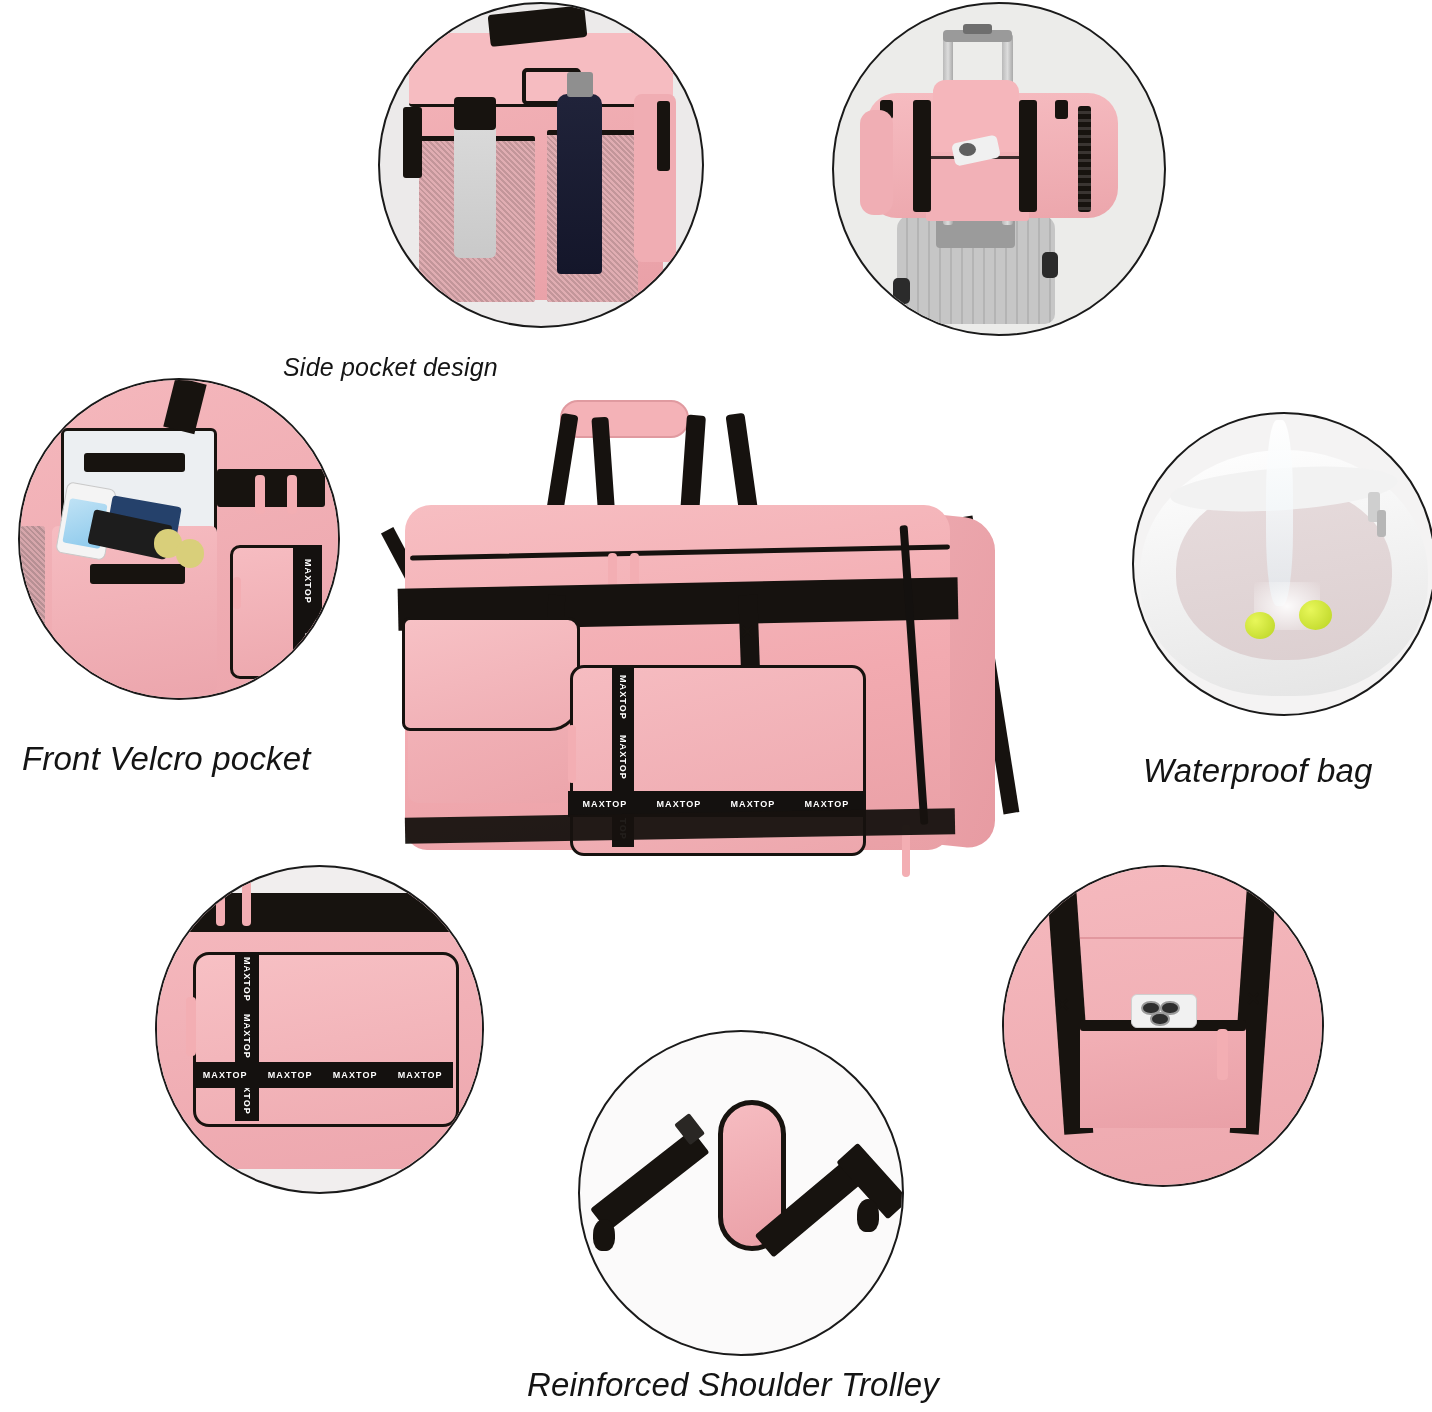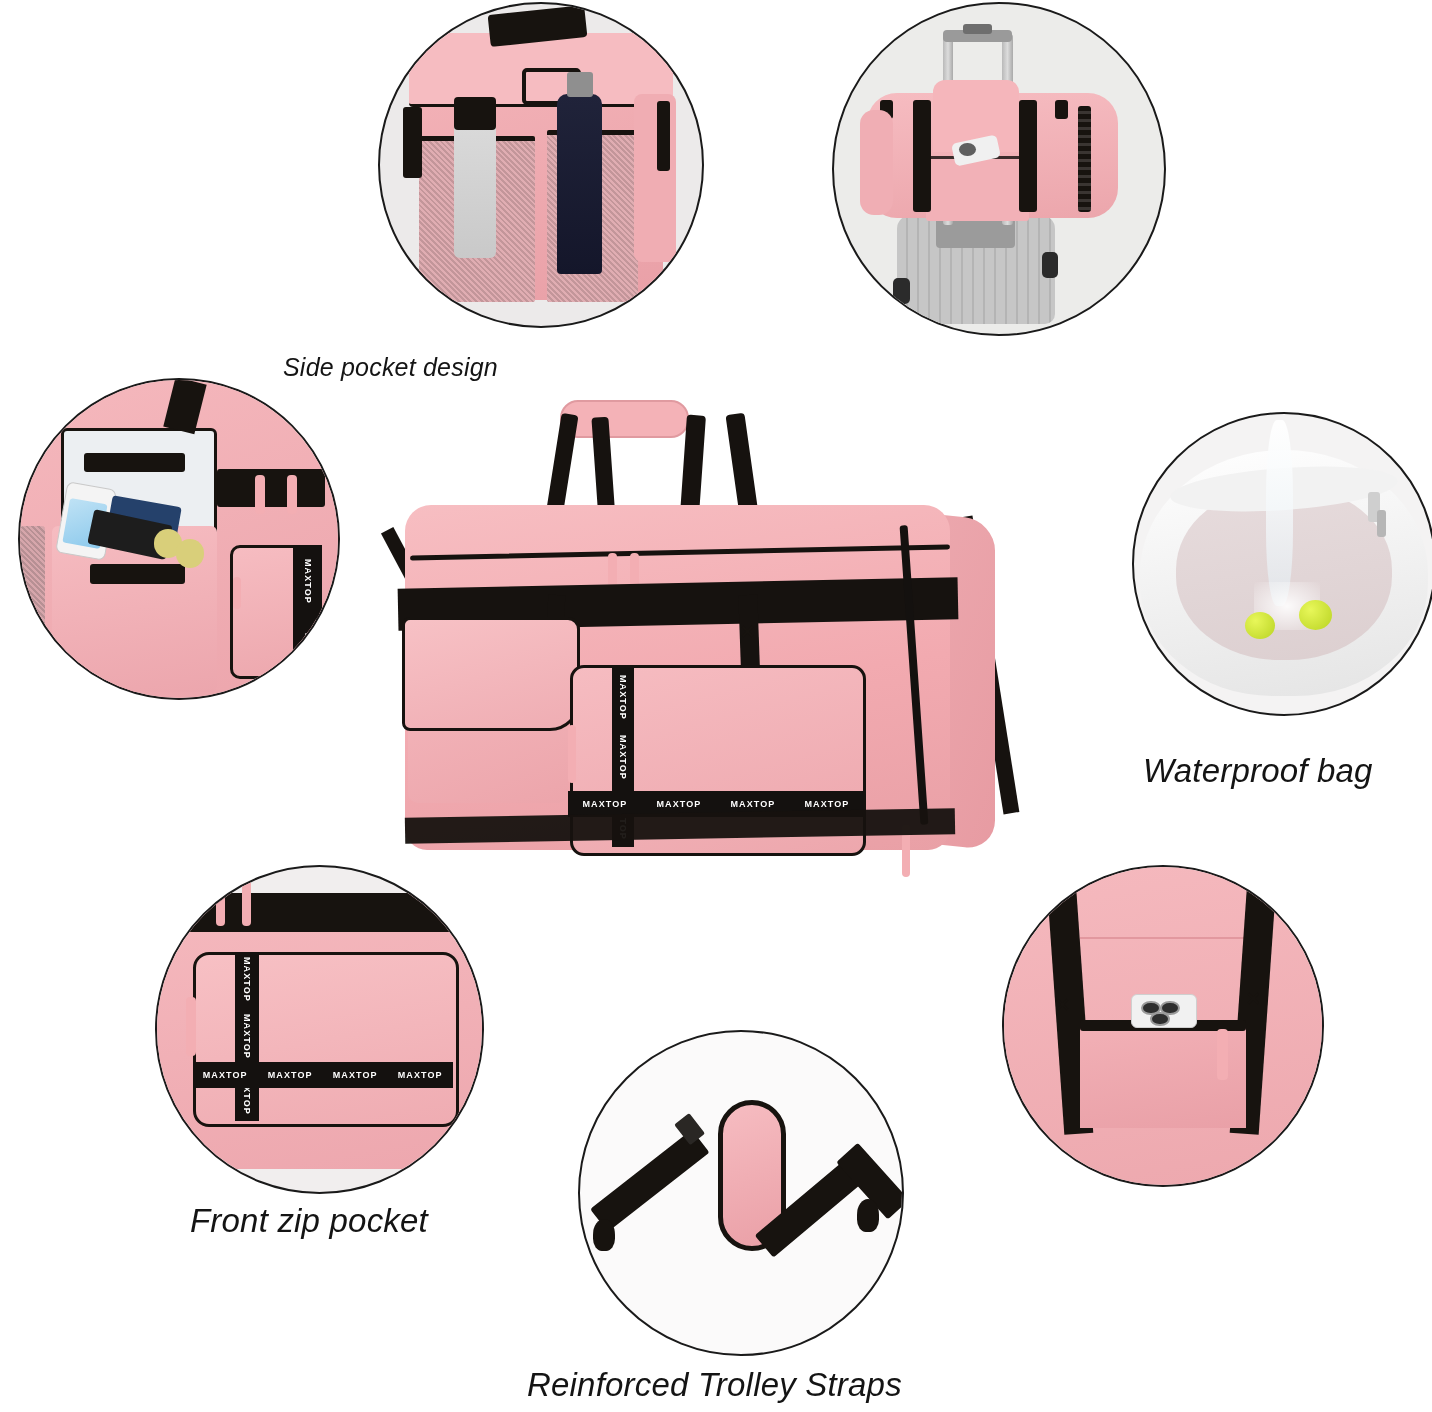--- a/index.html
+++ b/index.html
@@ -270,20 +270,21 @@
         <span class="wm">MAXTOP</span>
         <span class="wm">MAXTOP</span>
       </div>
       <div class="zip-pull" style="left:67%;top:62%;width:2.5%;height:10%;"></div>
 
       <div style="position:absolute;left:0%;top:46%;width:8%;height:34%;background:repeating-linear-gradient(45deg,#b79094 0 2px,#d6a6ab 2px 4px);border-radius:4px;"></div>
 
       <div style="position:absolute;left:47%;top:0%;width:10%;height:16%;background:#17130f;transform:rotate(14deg);"></div>
     </div>
   </div>
+  <div class="caption" style="left:22px; top:740px; font-size:33px;">Front Velcro pocket</div>
 
   <div class="callout" style="left:1132px; top:412px; width:300px; height:300px; background:#f4f3f3;">
     <div class="callout-inner">
       <div class="c4-pouch" style="left:2%;top:12%;width:96%;height:82%;"></div>
       <div class="c4-inner" style="left:14%;top:24%;width:72%;height:58%;"></div>
       <div style="position:absolute;left:12%;top:18%;width:76%;height:14%;background:#f2f2f2;border-radius:50%;transform:rotate(-4deg);"></div>
       <div class="c4-stream" style="left:44%;top:2%;width:9%;height:62%;"></div>
       <div style="position:absolute;left:40%;top:56%;width:22%;height:16%;background:radial-gradient(ellipse at center,rgba(255,255,255,.9),rgba(255,255,255,0));"></div>
       <div class="c4-ball" style="left:37%;top:66%;width:10%;height:9%;"></div>
       <div class="c4-ball" style="left:55%;top:62%;width:11%;height:10%;"></div>
@@ -355,34 +356,33 @@
       </div>
       <div class="tape horiz" style="left:11%;top:60%;width:80%;height:8%;">
         <span class="wm">MAXTOP</span>
         <span class="wm">MAXTOP</span>
         <span class="wm">MAXTOP</span>
         <span class="wm">MAXTOP</span>
       </div>
       <div class="zip-pull" style="left:9%;top:40%;width:3%;height:18%;"></div>
     </div>
   </div>
-  <div class="caption" style="left:190px; top:1202px; font-size:33px;">Front zip pocket</div>
 
   <div class="callout" style="left:578px; top:1030px; width:322px; height:322px; background:#fbfafa;">
     <div class="callout-inner">
       <div class="c6-seg" style="left:6%;top:54%;width:40%;height:9%;transform:rotate(-38deg);transform-origin:left center;"></div>
       <div class="c6-slider" style="left:31%;top:26%;width:6%;height:8%;transform:rotate(-38deg);"></div>
       <div class="c6-pad" style="left:43%;top:21%;width:18%;height:44%;"></div>
       <div class="c6-seg" style="left:57%;top:62%;width:36%;height:9%;transform:rotate(-40deg);transform-origin:left center;"></div>
       <div class="c6-seg" style="left:83%;top:33%;width:24%;height:9%;transform:rotate(48deg);transform-origin:left center;"></div>
       <div class="c6-clip" style="left:4%;top:58%;width:7%;height:10%;"></div>
       <div class="c6-clip" style="left:86%;top:52%;width:7%;height:10%;"></div>
     </div>
   </div>
-  <div class="caption" style="left:527px; top:1366px; font-size:33px;">Reinforced Trolley Straps</div>
+  <div class="caption" style="left:527px; top:1366px; font-size:33px;">Reinforced Shoulder Trolley</div>
 
   <div class="callout" style="left:1002px; top:865px; width:318px; height:318px; background:#f3f0f0;">
     <div class="callout-inner">
       <div class="c7-panel" style="left:0;top:0;width:100%;height:100%;"></div>
       <div style="position:absolute;left:24%;top:22%;width:54%;height:2px;background:#e2989f;"></div>
       <div class="c7-strap" style="left:16%;top:0;width:9%;height:84%;transform:rotate(-4deg);"></div>
       <div class="c7-strap" style="left:74%;top:0;width:9%;height:84%;transform:rotate(4deg);"></div>
       <div class="c7-x" style="left:16%;top:40%;">✕</div>
       <div class="c7-x" style="left:76%;top:38%;">✕</div>
       <div class="c7-pocket" style="left:24%;top:50%;width:52%;height:32%;"></div>

